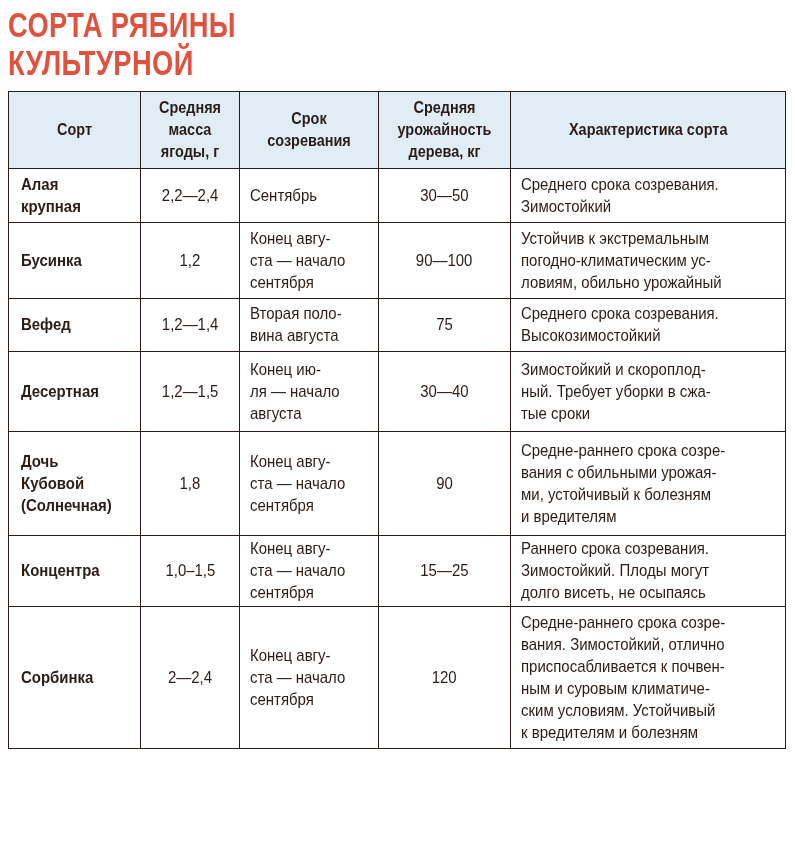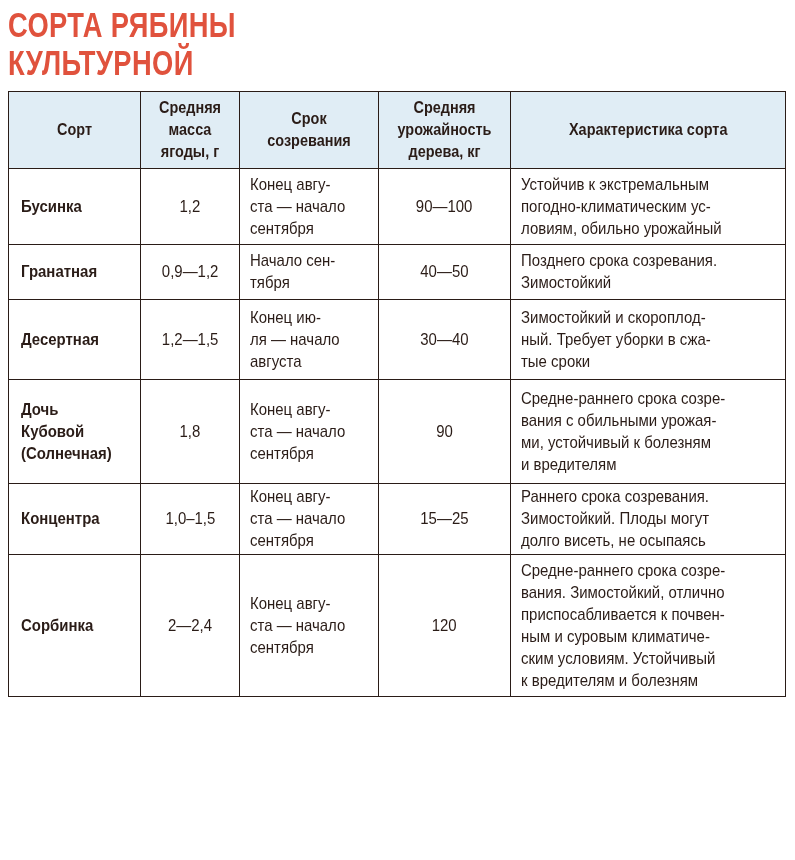--- a/index.html
+++ b/index.html
@@ -41,39 +41,48 @@
   <thead>
     <tr>
       <th><span class="hd">Сорт</span></th>
       <th><span class="hd">Средняя масса ягоды, г</span></th>
       <th><span class="hd">Срок созревания</span></th>
       <th><span class="hd">Средняя урожайность дерева, кг</span></th>
       <th><span class="hd">Характеристика сорта</span></th>
     </tr>
   </thead>
   <tbody id="tbody">
+      <tr style="height: 54px;">
+    <td class="name"><span class="cx">Алая
+крупная</span></td>
+    <td class="num"><span class="cc">2,2—2,4</span></td>
+    <td class="txt"><span class="cx">Сентябрь</span></td>
+    <td class="num"><span class="cc">30—50</span></td>
+    <td class="txt desc"><span class="cx">Среднего срока созревания.
+Зимостойкий</span></td>
+  </tr>
       <tr style="height: 76px;">
     <td class="name"><span class="cx">Бусинка</span></td>
     <td class="num"><span class="cc">1,2</span></td>
     <td class="txt"><span class="cx">Конец авгу-
 ста — начало
 сентября</span></td>
     <td class="num"><span class="cc">90—100</span></td>
     <td class="txt desc"><span class="cx">Устойчив к экстремальным
 погодно-климатическим ус-
 ловиям, обильно урожайный</span></td>
   </tr>
-      <tr style="height: 55px;">
-    <td class="name"><span class="cx">Гранатная</span></td>
-    <td class="num"><span class="cc">0,9—1,2</span></td>
-    <td class="txt"><span class="cx">Начало сен-
-тября</span></td>
-    <td class="num"><span class="cc">40—50</span></td>
-    <td class="txt desc"><span class="cx">Позднего срока созревания.
-Зимостойкий</span></td>
+      <tr style="height: 53px;">
+    <td class="name"><span class="cx">Вефед</span></td>
+    <td class="num"><span class="cc">1,2—1,4</span></td>
+    <td class="txt"><span class="cx">Вторая поло-
+вина августа</span></td>
+    <td class="num"><span class="cc">75</span></td>
+    <td class="txt desc"><span class="cx">Среднего срока созревания.
+Высокозимостойкий</span></td>
   </tr>
       <tr style="height: 80px;">
     <td class="name"><span class="cx">Десертная</span></td>
     <td class="num"><span class="cc">1,2—1,5</span></td>
     <td class="txt"><span class="cx">Конец ию-
 ля — начало
 августа</span></td>
     <td class="num"><span class="cc">30—40</span></td>
     <td class="txt desc"><span class="cx">Зимостойкий и скороплод-
 ный. Требует уборки в сжа-

